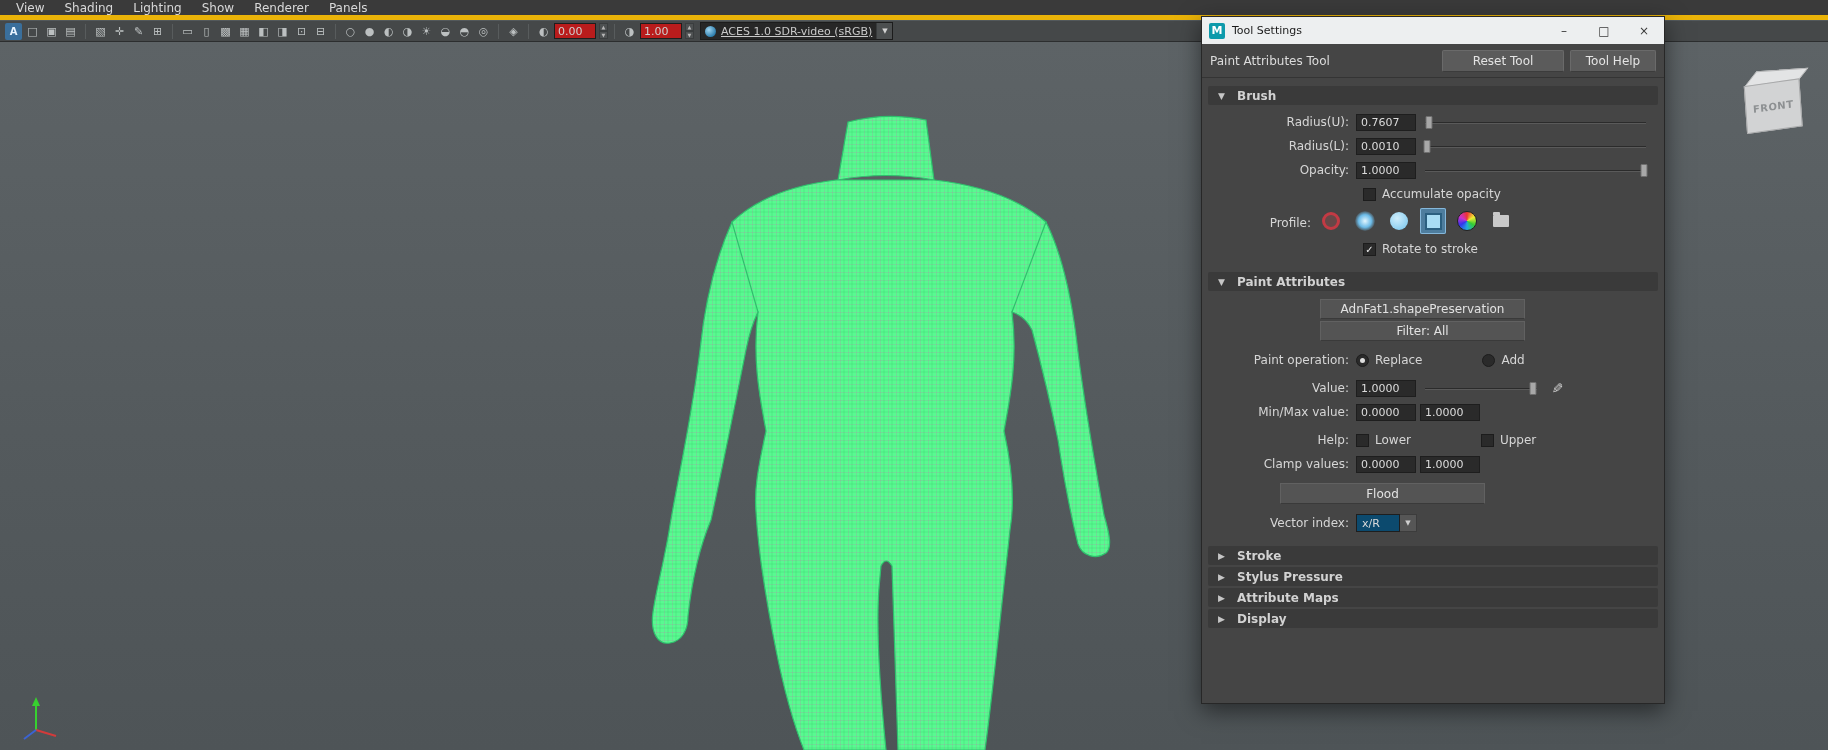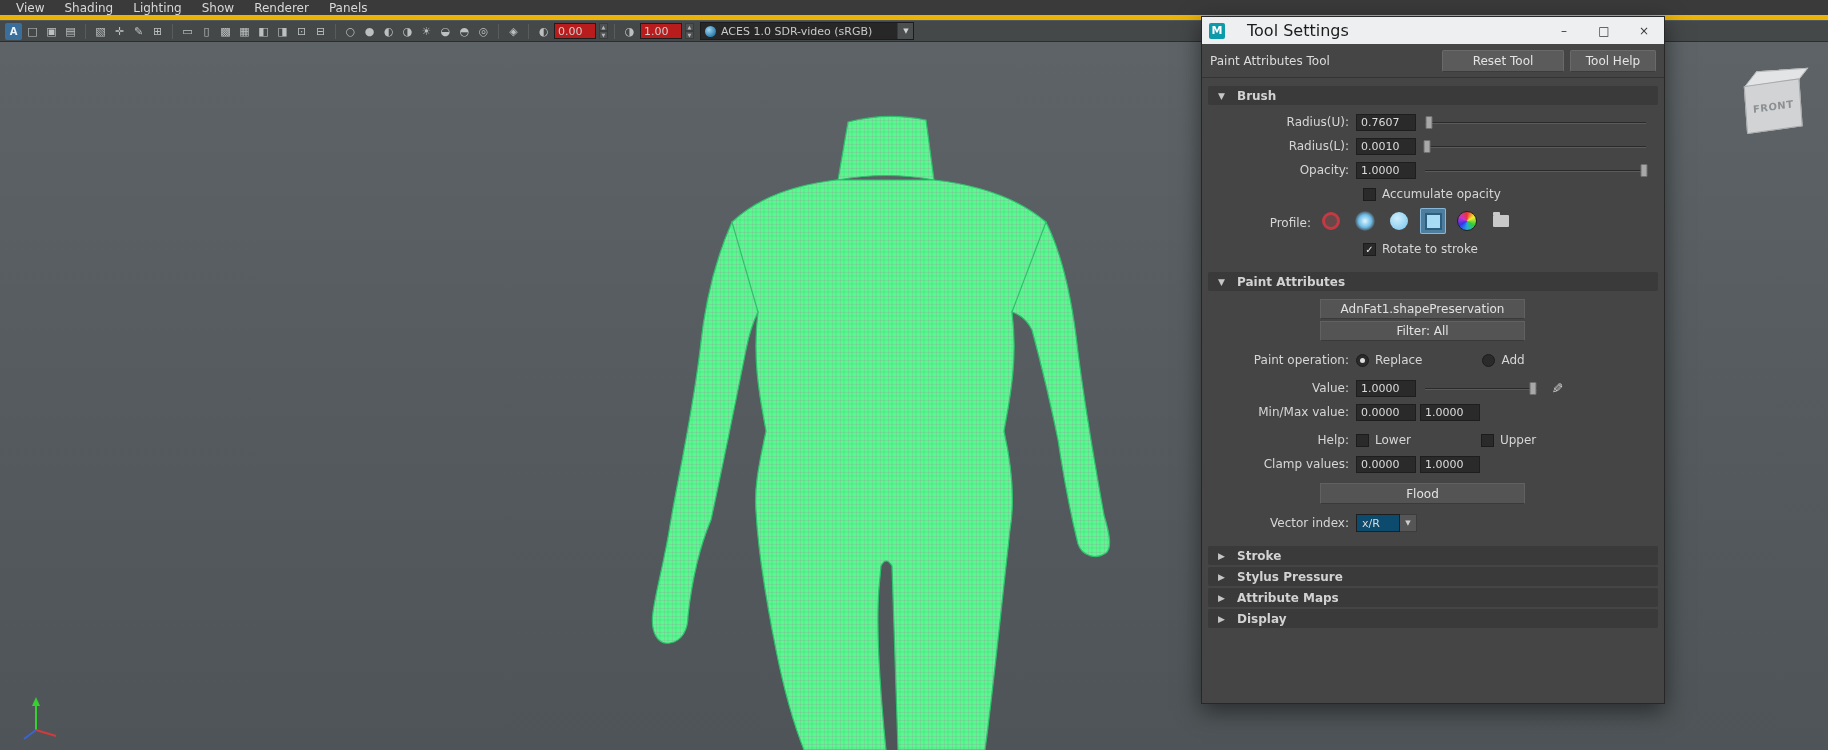--- a/index.html
+++ b/index.html
@@ -38,21 +38,21 @@
   .spin span {
     width:9px; height:8px; font-size:5px; line-height:7px; text-align:center;
     color:#b5b5b5; background:#4e5152; border:1px solid #3a3d3e;
   }
   .vt-combo {
     display:flex; align-items:center; height:18px; margin-left:4px;
     background:#272727; border:1px solid #1c1c1c; color:#c9c9c9; font-size:11px; padding-left:4px;
   }
   .vt-dot { width:11px; height:11px; border-radius:50%; margin-right:5px;
     background:radial-gradient(circle at 35% 35%, #9fd4ef, #2f7fae 70%, #1d567a); }
-  .vt-text { padding-right:25px; white-space:nowrap; }
+  .vt-text { padding-right:4px; white-space:nowrap;text-decoration:underline; }
   .vt-arrow {
     width:16px; align-self:stretch; background:#4c4f50; border-left:1px solid #383b3c;
     display:flex; align-items:center; justify-content:center; color:#d2d2d2; font-size:7px;
   }
 
   
   .viewport {
     position:absolute; left:0; right:0; top:42px; bottom:0;
     background:linear-gradient(#5d6366 0%, #545a5d 55%, #4e5457 100%); z-index:1;
   }
@@ -80,21 +80,21 @@
     position:absolute; left:1201px; top:16px; width:464px; height:688px; z-index:10;
     background:#454545; border:1px solid #272727;
     box-shadow:0 7px 22px rgba(0,0,0,0.5);
     display:flex; flex-direction:column;
   }
   .titlebar { height:27px; background:#edeff0; display:flex; align-items:center; padding-left:7px; flex:none; }
   .maya-badge {
     width:16px; height:16px; border-radius:2px; background:#0d9aab; color:#fff;
     font-size:11px; font-weight:bold; display:flex; align-items:center; justify-content:center;
   }
-  .tb-title { flex:1; color:#1b1b1b; font-size:16px; margin-left:22px; }
+  .tb-title { flex:1; color:#1b1b1b; font-size:11px; margin-left:7px; }
   .win-btn { width:40px; height:27px; display:flex; align-items:center; justify-content:center; color:#3a3a3a; font-size:12px; }
 
   .ts-toprow { height:34px; display:flex; align-items:center; padding:0 8px; gap:6px; border-bottom:1px solid #343434; flex:none; }
   .ts-tool-label { flex:1; color:#dcdcdc; font-size:12px; }
   .ts-btn {
     height:22px; background:#5b5b5b; border:1px solid #6a6a6a; border-bottom-color:#3c3c3c;
     color:#e4e4e4; font-size:12px; border-radius:2px; padding:0 14px; font-family:inherit;
   }
   .ts-btn.reset { width:122px; }
   .ts-btn.help  { width:86px; }
@@ -146,21 +146,21 @@
     background:conic-gradient(#e33, #ee3, #3c3, #2ad, #33e, #c3c, #e33); border:1px solid #222; }
   .pf-folder { width:16px; height:12px; background:#c9c9c9; position:relative; border-radius:1px; }
   .pf-folder::before { content:""; position:absolute; left:0; top:-3px; width:7px; height:3px; background:#c9c9c9; border-radius:1px 1px 0 0; }
 
   .stack-btns { margin:2px 0 8px 112px; width:205px; }
   .stack-btn, .flood-btn {
     width:100%; height:20px; background:#545454; border:1px solid #616161; border-bottom-color:#3a3a3a;
     color:#e2e2e2; font-size:12px; font-family:inherit; display:block;
   }
   .stack-btn + .stack-btn { margin-top:2px; }
-  .flood-btn { width:205px; margin:8px 0 8px 112px; height:21px; }
+  .flood-btn { width:205px; margin:8px 0 8px 72px; height:21px; }
 
   .eyedropper { color:#d0d0d0; font-size:14px; margin-left:2px; transform:rotate(90deg); }
 
   .vi-select { display:flex; align-items:center; }
   .vi-val {
     width:44px; height:18px; background:#0c4a6e; border:1px solid #1e1e1e;
     color:#dadada; font-size:11px; padding:0 5px; display:flex; align-items:center;
   }
   .vi-arrow {
     width:17px; height:18px; background:#565656; border:1px solid #3c3c3c; border-left:none;

